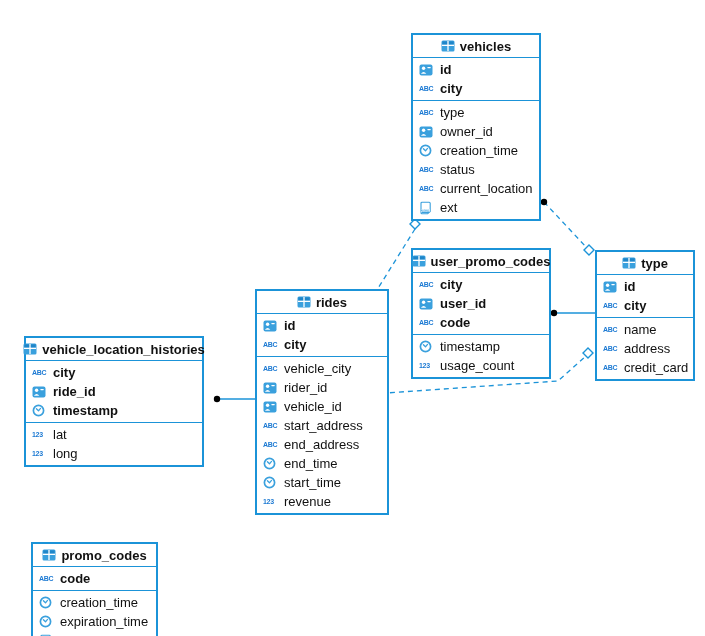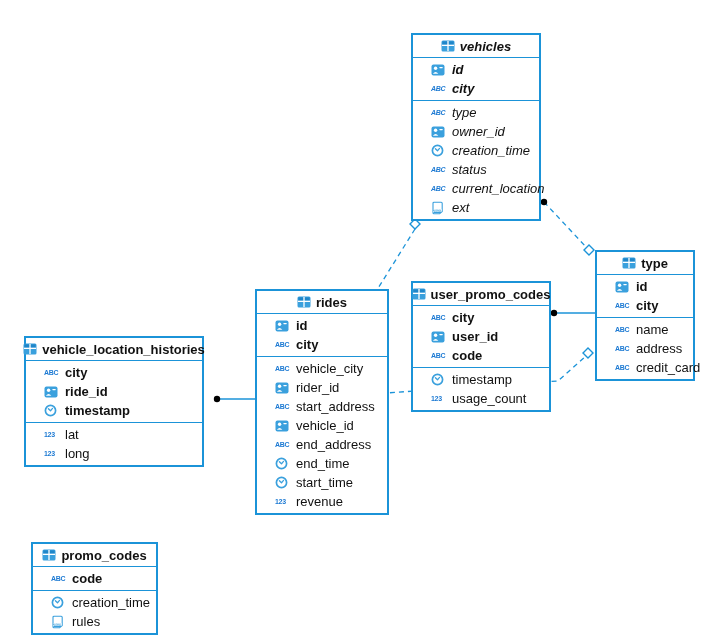--- a/index.html
+++ b/index.html
@@ -9,21 +9,21 @@
   }
   .table{
     position:absolute;background:#fff;border:2px solid var(--accent,#1b93d8);
     box-sizing:border-box;
   }
   .thead{
     height:22px;display:flex;align-items:center;justify-content:center;gap:5px;
     border-bottom:1px solid var(--accent,#1b93d8);
     font-size:13px;font-weight:600;white-space:nowrap;
   }
-  .section{padding:2px 12px;}
+  .section{padding:2px 0;}
   .section.pk{border-bottom:1px solid var(--accent,#1b93d8);}
   .row{
     height:19px;display:flex;align-items:center;padding:0 6px;
     font-size:13px;white-space:nowrap;
   }
   .section.pk .row{font-weight:700;}
   .ficon{width:21px;flex:none;display:flex;align-items:center;}
   .icon-text{
     font-size:7px;font-weight:700;color:var(--iconText,#1d7ad3);
     letter-spacing:-0.3px;line-height:1;
@@ -53,21 +53,21 @@
       <g>
         <polyline points="372,394 558,381 586,356" fill="none" stroke="#1b93d8" stroke-width="1.3" stroke-dasharray="5,4"></polyline>
         <circle cx="372" cy="394" r="3.2" fill="#000000"></circle>
         <polygon points="588,348 593,353 588,358 583,353" fill="#fff" stroke="#1b93d8" stroke-width="1.4"></polygon>
       </g>
       <g>
         <polyline points="217,399 255,399" fill="none" stroke="#1b93d8" stroke-width="1.3"></polyline>
         <circle cx="217" cy="399" r="3.2" fill="#000000"></circle>
       </g>
     </svg>
-<div class="table" style="left: 411px; top: 33px; width: 130px; font-style: italic;">
+<div class="table" style="left: 411px; top: 33px; width: 130px;">
       <div class="thead">
         <span class="ticon">
           <svg width="14" height="12" viewBox="0 0 14 12">
             <rect x="0.5" y="0.5" width="13" height="11" rx="1.5" fill="#3aa0dd"></rect>
             <rect x="1.4" y="1.4" width="11.2" height="3.2" fill="#1f86c9"></rect>
             <rect x="1" y="4.7" width="12" height="1.3" fill="#fff"></rect>
             <rect x="6.35" y="1" width="1.3" height="10" fill="#fff"></rect>
           </svg>
         </span>
         <span>vehicles</span>
@@ -135,21 +135,21 @@
             <svg width="13" height="14" viewBox="0 0 13 14">
               <path d="M3 1.2 h7.2 a1 1 0 0 1 1 1 v8.2 l-2.6 2.4 h-5.6 a1 1 0 0 1 -1 -1 v-9.6 a1 1 0 0 1 1 -1 z" fill="none" stroke="#3aa0dd" stroke-width="1.1"></path>
               <rect x="2.6" y="8.6" width="7.4" height="3.4" rx="0.6" fill="#3aa0dd"></rect>
               <text x="6.3" y="11.4" font-size="3.2" font-weight="bold" text-anchor="middle" fill="#fff" font-family="Liberation Sans,sans-serif">JSON</text>
             </svg>
           </span>
           <span>ext</span>
         </div>
       </div>
     </div>
-    <div class="table" style="left: 411px; top: 248px; width: 140px; margin-top: 33px;">
+    <div class="table" style="left: 411px; top: 248px; width: 140px;">
       <div class="thead">
         <span class="ticon">
           <svg width="14" height="12" viewBox="0 0 14 12">
             <rect x="0.5" y="0.5" width="13" height="11" rx="1.5" fill="#3aa0dd"></rect>
             <rect x="1.4" y="1.4" width="11.2" height="3.2" fill="#1f86c9"></rect>
             <rect x="1" y="4.7" width="12" height="1.3" fill="#fff"></rect>
             <rect x="6.35" y="1" width="1.3" height="10" fill="#fff"></rect>
           </svg>
         </span>
         <span>user_promo_codes</span>
@@ -293,37 +293,37 @@
               <rect x="0.5" y="0.5" width="13" height="11" rx="2" fill="#3aa0dd"></rect>
               <circle cx="4.6" cy="4.3" r="1.7" fill="#fff"></circle>
               <path d="M1.9 9.7 q2.7 -3.4 5.4 0 z" fill="#fff"></path>
               <rect x="8.3" y="3" width="3.5" height="1.2" rx="0.6" fill="#fff"></rect>
             </svg>
           </span>
           <span>rider_id</span>
         </div>
         <div class="row">
           <span class="ficon">
+            <svg width="14" height="12" viewBox="0 0 14 12">
+              <rect x="0.5" y="0.5" width="13" height="11" rx="2" fill="#3aa0dd"></rect>
+              <circle cx="4.6" cy="4.3" r="1.7" fill="#fff"></circle>
+              <path d="M1.9 9.7 q2.7 -3.4 5.4 0 z" fill="#fff"></path>
+              <rect x="8.3" y="3" width="3.5" height="1.2" rx="0.6" fill="#fff"></rect>
+            </svg>
+          </span>
+          <span>vehicle_id</span>
+        </div>
+        <div class="row">
+          <span class="ficon">
             <span class="icon-text">ABC</span>
           </span>
           <span>start_address</span>
         </div>
         <div class="row">
           <span class="ficon">
-            <svg width="14" height="12" viewBox="0 0 14 12">
-              <rect x="0.5" y="0.5" width="13" height="11" rx="2" fill="#3aa0dd"></rect>
-              <circle cx="4.6" cy="4.3" r="1.7" fill="#fff"></circle>
-              <path d="M1.9 9.7 q2.7 -3.4 5.4 0 z" fill="#fff"></path>
-              <rect x="8.3" y="3" width="3.5" height="1.2" rx="0.6" fill="#fff"></rect>
-            </svg>
-          </span>
-          <span>vehicle_id</span>
-        </div>
-        <div class="row">
-          <span class="ficon">
             <span class="icon-text">ABC</span>
           </span>
           <span>end_address</span>
         </div>
         <div class="row">
           <span class="ficon">
             <svg width="13" height="13" viewBox="0 0 13 13">
               <circle cx="6.5" cy="6.5" r="5.1" fill="none" stroke="#3aa0dd" stroke-width="1.7"></circle>
               <path d="M6.5 6.8 L4.4 4.7 M6.5 6.8 L8.5 4.4" stroke="#3aa0dd" stroke-width="1.3" fill="none" stroke-linecap="round"></path>
             </svg>
@@ -424,20 +424,29 @@
       </div>
       <div class="section fields">
         <div class="row">
           <span class="ficon">
             <svg width="13" height="13" viewBox="0 0 13 13">
               <circle cx="6.5" cy="6.5" r="5.1" fill="none" stroke="#3aa0dd" stroke-width="1.7"></circle>
               <path d="M6.5 6.8 L4.4 4.7 M6.5 6.8 L8.5 4.4" stroke="#3aa0dd" stroke-width="1.3" fill="none" stroke-linecap="round"></path>
             </svg>
           </span>
           <span>creation_time</span>
+        </div>
+        <div class="row">
+          <span class="ficon">
+            <svg width="13" height="13" viewBox="0 0 13 13">
+              <circle cx="6.5" cy="6.5" r="5.1" fill="none" stroke="#3aa0dd" stroke-width="1.7"></circle>
+              <path d="M6.5 6.8 L4.4 4.7 M6.5 6.8 L8.5 4.4" stroke="#3aa0dd" stroke-width="1.3" fill="none" stroke-linecap="round"></path>
+            </svg>
+          </span>
+          <span>expiration_time</span>
         </div>
         <div class="row">
           <span class="ficon">
             <svg width="13" height="14" viewBox="0 0 13 14">
               <path d="M3 1.2 h7.2 a1 1 0 0 1 1 1 v8.2 l-2.6 2.4 h-5.6 a1 1 0 0 1 -1 -1 v-9.6 a1 1 0 0 1 1 -1 z" fill="none" stroke="#3aa0dd" stroke-width="1.1"></path>
               <rect x="2.6" y="8.6" width="7.4" height="3.4" rx="0.6" fill="#3aa0dd"></rect>
               <text x="6.3" y="11.4" font-size="3.2" font-weight="bold" text-anchor="middle" fill="#fff" font-family="Liberation Sans,sans-serif">JSON</text>
             </svg>
           </span>
           <span>rules</span>

